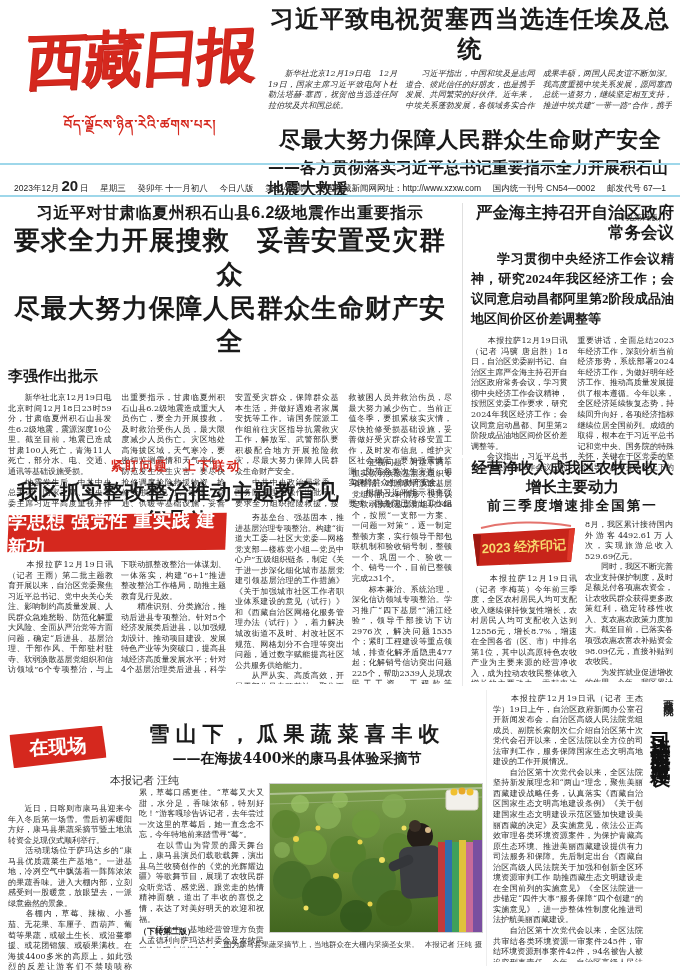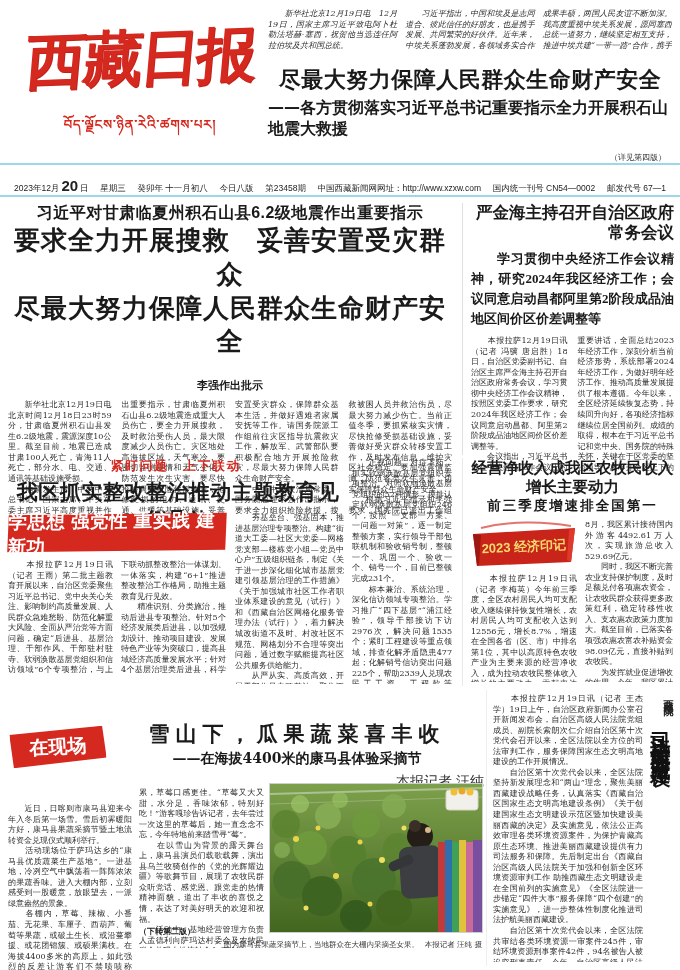--- a/index.html
+++ b/index.html
@@ -20,21 +20,21 @@
   .banner-note{margin-top:12px;font-size:8px;text-align:right;color:#333;padding-right:6px;}
 
   
   .datebar{position:absolute;left:0;top:163px;width:680px;height:34px;border-top:2px solid #9ed7ea;border-bottom:2px solid #9ed7ea;display:flex;align-items:flex-end;justify-content:space-between;padding:0 14px;box-sizing:border-box;font-size:8.5px;color:#222;}
   .datebar b.day{font-size:15px;font-weight:900;margin:0 2px;}
 
   
   .quake{position:absolute;left:8px;top:203px;width:444px;height:252px;}
   .quake-kicker{font-size:16px;font-weight:800;text-align:center;letter-spacing:0.5px;}
   .quake-h1,.quake-h2{font-size:26px;font-weight:900;text-align:center;letter-spacing:1px;line-height:1.3;}
-  .quake-deck{font-family:"DejaVu Serif",serif;font-size:11px;font-weight:bold;text-align:center;margin-top:19px;}
+  .quake-deck{font-family:"DejaVu Serif",serif;font-size:15px;font-weight:bold;text-align:left;margin-top:8px;}
   .quake-body{margin-top:7px;height:126px;column-count:4;column-gap:10px;}
 
   
   .meeting{position:absolute;left:462px;top:203px;width:212px;height:252px;border-left:1px solid #e0e0e0;padding-left:8px;box-sizing:border-box;}
   .meeting-title{font-size:16.5px;font-weight:900;text-align:right;line-height:1.2;}
   .meeting-sub{margin-top:6px;font-size:13px;font-weight:800;line-height:1.55;text-align:justify;text-indent:2em;font-family:Liberation Serif, serif;}
   .meeting-body{margin-top:7px;height:140px;column-count:2;column-gap:10px;}
 
   
   .edu{position:absolute;left:8px;top:458px;width:444px;height:226px;}
@@ -51,21 +51,21 @@
   .eco-sub{margin-top:0;font-size:13.5px;font-weight:800;text-align:center;letter-spacing:2px;}
   .eco-ribbon{position:absolute;left:8px;top:62px;width:106px;height:48px;}
   .eco-col-left{position:absolute;left:8px;top:116px;width:106px;height:108px;}
   .eco-col-right{position:absolute;left:122px;top:62px;width:88px;height:162px;}
 
   
   .harvest{position:absolute;left:8px;top:720px;width:474px;height:246px;}
   .scene-badge{position:absolute;left:2px;top:8px;width:96px;height:38px;background:#d5281e;color:#fff;font-size:19px;font-weight:900;display:flex;align-items:center;justify-content:center;transform:rotate(-3deg);clip-path:polygon(0 12%,97% 0,100% 84%,3% 100%);}
   .harvest-head{position:absolute;left:102px;top:0;width:374px;font-size:21px;font-weight:900;text-align:center;letter-spacing:6px;}
   .harvest-sub{position:absolute;left:102px;top:30px;width:374px;font-family:"DejaVu Serif",serif;font-size:14px;font-weight:bold;text-align:center;}
-  .harvest-byline{position:absolute;left:102px;top:53px;width:374px;font-size:14px;text-align:right;color:#333;}
+  .harvest-byline{position:absolute;left:102px;top:53px;width:374px;font-size:11px;text-align:left;color:#333;}
   .harvest-col1{position:absolute;left:0;top:68px;width:124px;height:176px;margin-top:16px;}
   .harvest-col2{position:absolute;left:131px;top:68px;width:125px;height:160px;}
   .harvest-jump{position:absolute;left:131px;top:206px;width:125px;font-size:8px;font-weight:bold;text-align:left;}
   .photo{position:absolute;left:262px;top:64px;width:212px;height:148px;outline:1px solid #cfcfcf;}
   .photo svg{display:block;}
   .caption-row{position:absolute;left:216px;top:220px;width:258px;display:flex;justify-content:space-between;font-family:"DejaVu Serif",serif;font-size:7.5px;color:#333;}
 
   
   .court{position:absolute;left:486px;top:690px;width:188px;height:276px;border-left:1px solid #eee;}
   .court-body{position:absolute;left:6px;top:4px;width:150px;height:268px;}
@@ -77,20 +77,21 @@
 <body>
 
 <div class="page">
 
   <div class="masthead">
     <div class="masthead-title">西藏日报</div>
     <div class="masthead-tibetan">བོད་ལྗོངས་ཉིན་རེའི་ཚགས་པར།</div>
   </div>
 
   <div class="top-story">
+    <div class="top-head">习近平致电祝贺塞西当选连任埃及总统</div>
     <div class="top-body txt">　　新华社北京12月19日电　12月19日，国家主席习近平致电阿卜杜勒法塔赫·塞西，祝贺他当选连任阿拉伯埃及共和国总统。
 　　习近平指出，中国和埃及是志同道合、彼此信任的好朋友，也是携手发展、共同繁荣的好伙伴。近年来，中埃关系蓬勃发展，各领域务实合作成果丰硕，两国人民友谊不断加深。我高度重视中埃关系发展，愿同塞西总统一道努力，继续坚定相互支持，推进中埃共建“一带一路”合作，携手捍卫发展中国家共同利益，推动中埃全面战略伙伴关系不断迈上新台阶，更好造福两国人民。</div>
     <div class="banner-head">尽最大努力保障人民群众生命财产安全</div>
     <div class="banner-sub">——各方贯彻落实习近平总书记重要指示全力开展积石山地震大救援</div>
     <div class="banner-note">（详见第四版）</div>
   </div>
 
   <div class="datebar">
     <span><span>2023年12月</span><b class="day">20</b><span>日</span></span>
     <span>星期三</span>

